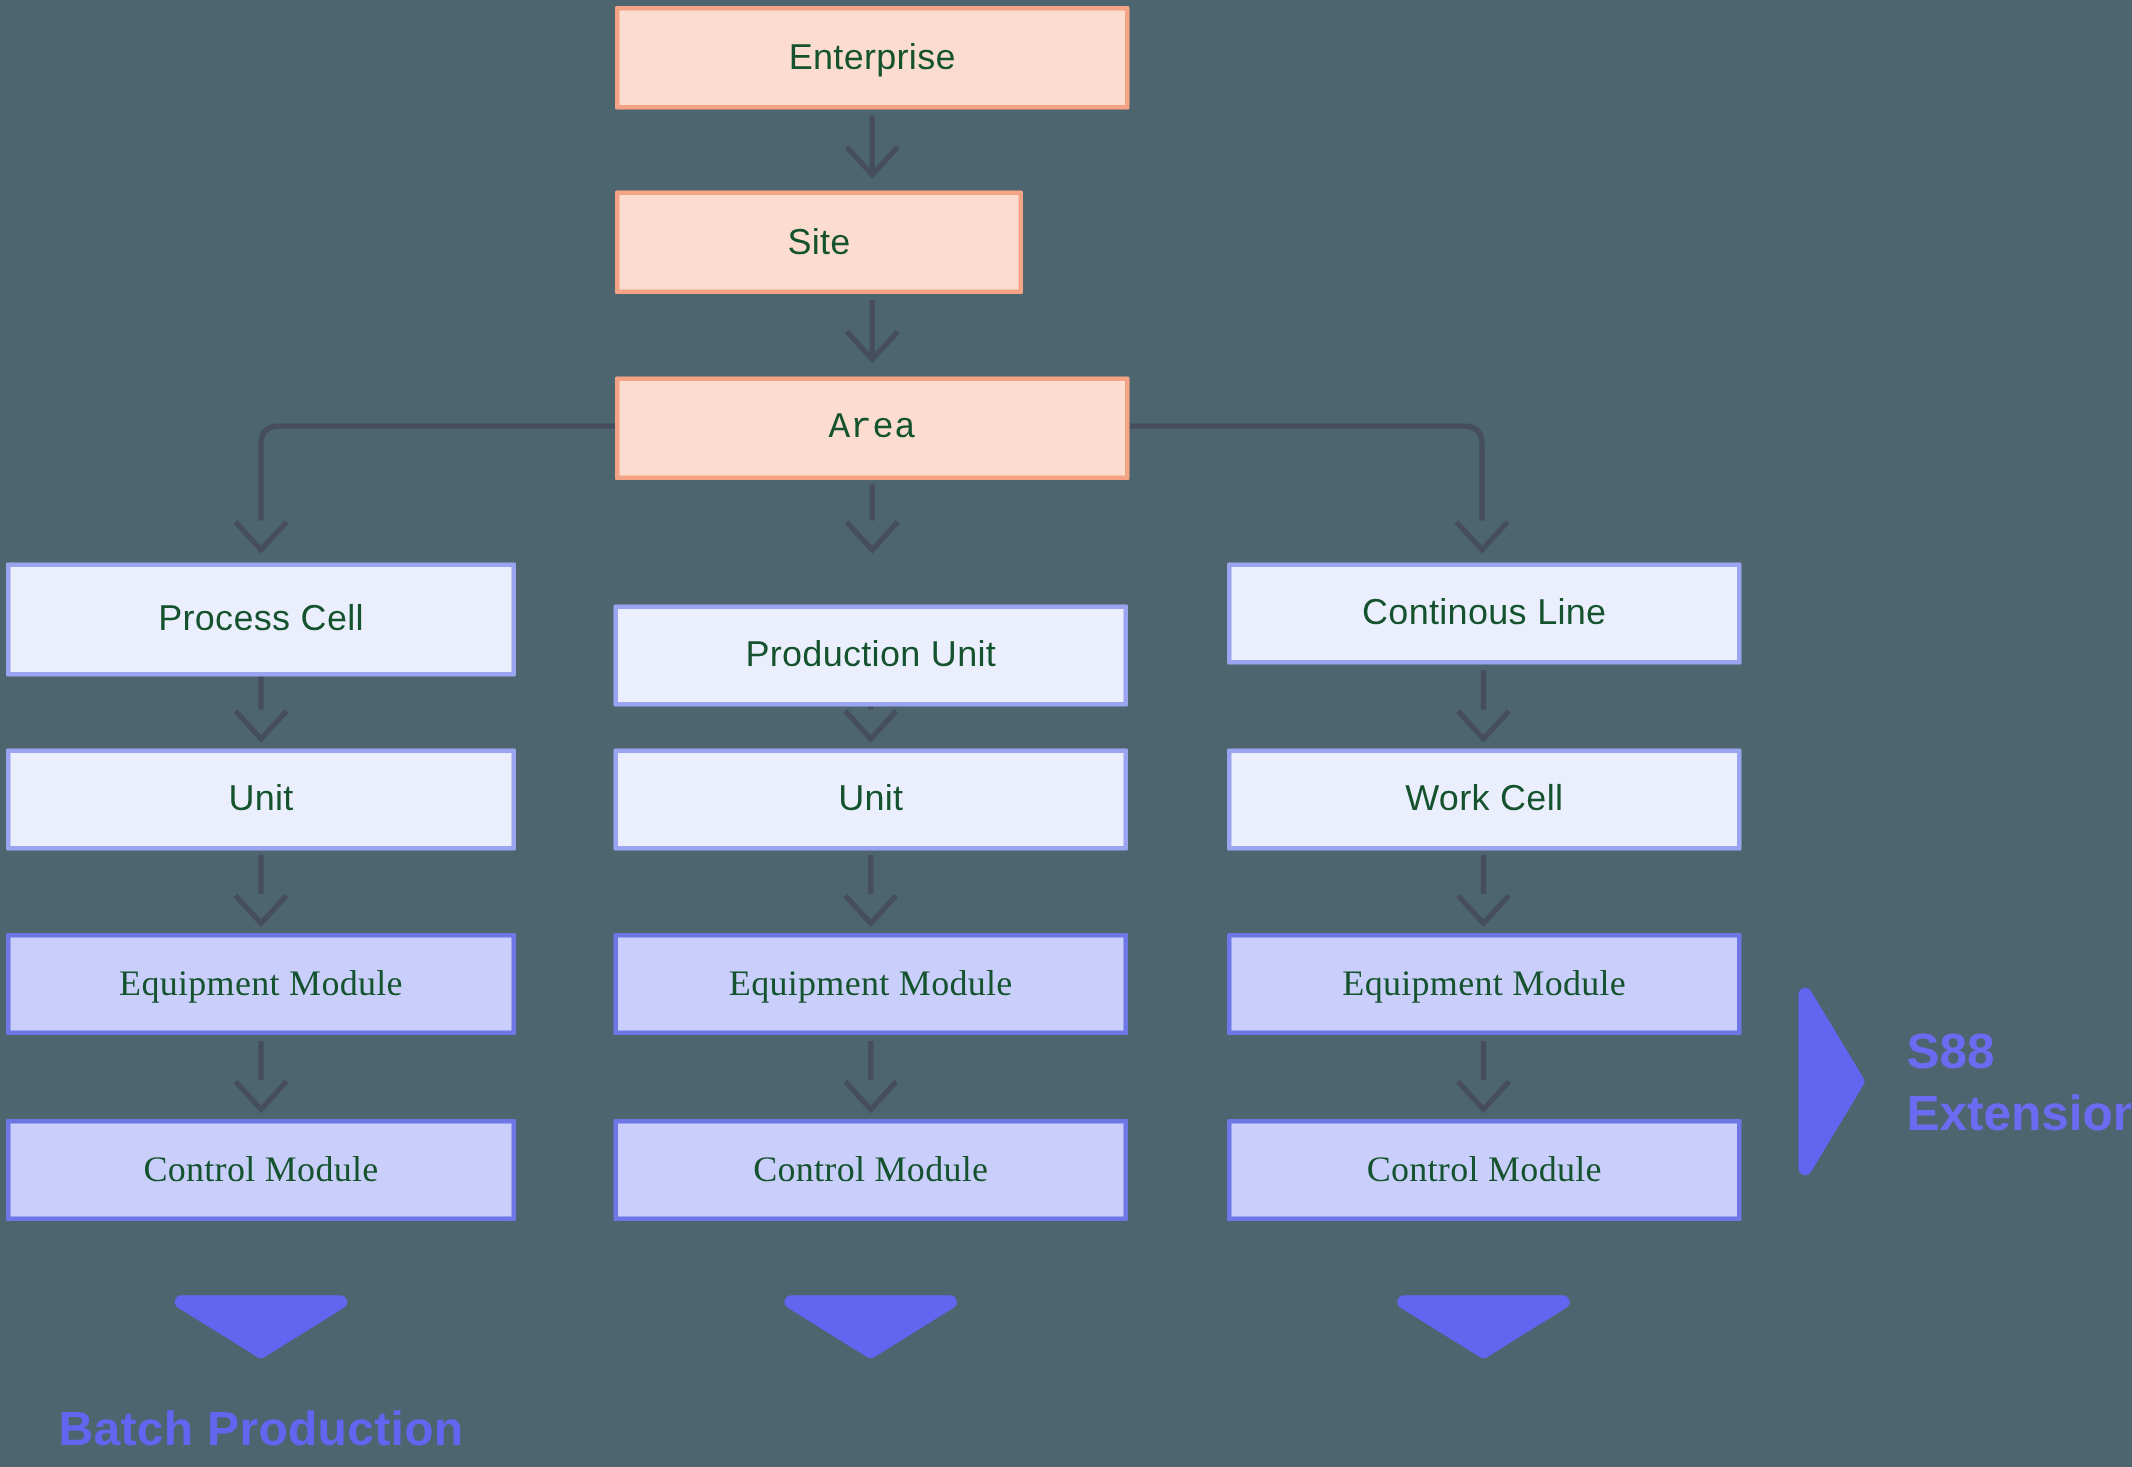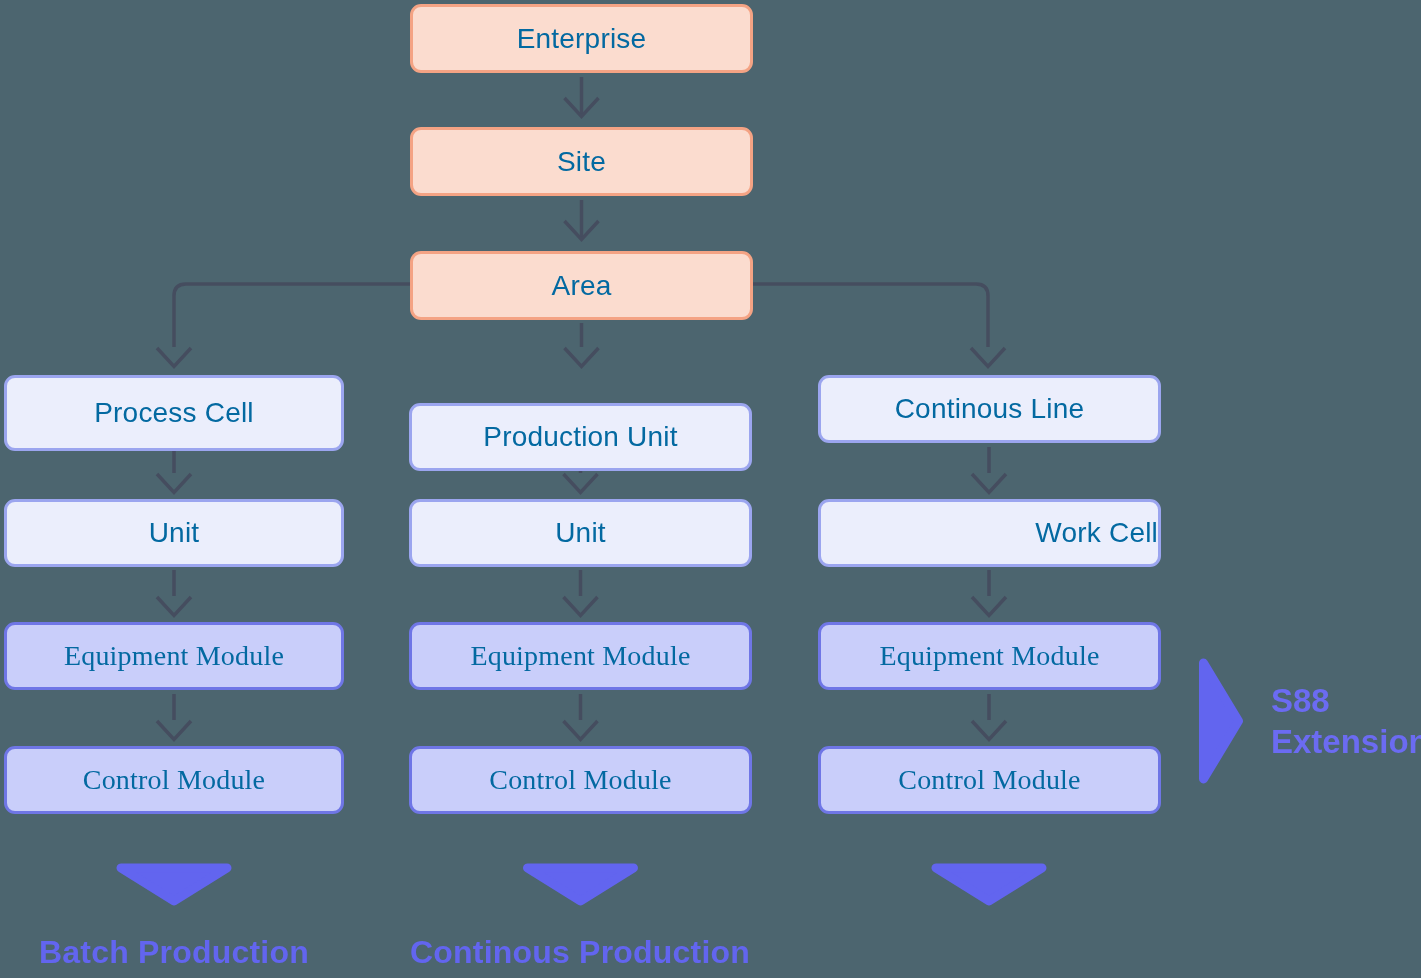--- a/index.html
+++ b/index.html
@@ -8,24 +8,24 @@
     position:relative;
     width:1421px;height:978px;
     background:#4C656F;
     overflow:hidden;
     font-family:"Liberation Sans", sans-serif;
   }
   .layer{position:absolute;left:0;top:0;width:1421px;height:978px;}
   .node{
     position:absolute;
     display:flex;align-items:center;justify-content:center;
-    border-radius:11px;
+    border-radius:1px;
     border:3px solid transparent;
-    font-size:28px;font-weight:500;
-    color:#0369a1;
+    font-size:24px;font-weight:500;
+    color:#14532d;
     letter-spacing:.2px;
   }
   .tier-root{background:#FBDCCF;border-color:#F4A384;}
   .tier-light{background:#EBEEFC;border-color:#9BA5EF;}
   .tier-mid{background:#C9CEFA;border-color:#6F76E6;font-family:Liberation Serif, serif;}
   .footer-label{
     position:absolute;
     width:420px;
     text-align:center;
     font-size:32px;font-weight:600;
@@ -116,24 +116,24 @@
       <path d="M527.5 868 L633.5 868 L580.5 901 Z"></path>
       <path d="M936 868 L1042 868 L989 901 Z"></path>
 
       <path d="M1203.5 663 L1238.5 721 L1203.5 779 Z"></path>
     </g>
   </svg>
 
   <div class="node tier-root" style="left:410px;top:4px;width:343px;height:69px;">
     <span>Enterprise</span>
   </div>
-  <div class="node tier-root" style="left:410px;top:127px;width:343px;height:69px;">
+  <div class="node tier-root" style="left:410px;top:127px;width:272px;height:69px;">
     <span>Site</span>
   </div>
-  <div class="node tier-root" style="left:410px;top:251px;width:343px;height:69px;">
+  <div class="node tier-root" style="left:410px;top:251px;width:343px;height:69px;font-family:Liberation Mono, monospace;">
     <span>Area</span>
   </div>
 
   <div class="node tier-light" style="left:4px;top:375px;width:340px;height:76px;">
     <span>Process Cell</span>
   </div>
   <div class="node tier-light" style="left:4px;top:499px;width:340px;height:68px;">
     <span>Unit</span>
   </div>
   <div class="node tier-mid" style="left:4px;top:622px;width:340px;height:68px;">
@@ -152,31 +152,30 @@
   <div class="node tier-mid" style="left:409px;top:622px;width:343px;height:68px;">
     <span>Equipment Module</span>
   </div>
   <div class="node tier-mid" style="left:409px;top:746px;width:343px;height:68px;">
     <span>Control Module</span>
   </div>
 
   <div class="node tier-light" style="left:818px;top:375px;width:343px;height:68px;">
     <span>Continous Line</span>
   </div>
-  <div class="node tier-light" style="left:818px;top:499px;width:343px;height:68px;justify-content:flex-end;">
+  <div class="node tier-light" style="left:818px;top:499px;width:343px;height:68px;">
     <span>Work Cell</span>
   </div>
   <div class="node tier-mid" style="left:818px;top:622px;width:343px;height:68px;">
     <span>Equipment Module</span>
   </div>
   <div class="node tier-mid" style="left:818px;top:746px;width:343px;height:68px;">
     <span>Control Module</span>
   </div>
 
   <div class="footer-label" style="left:-36px;top:934px;">Batch Production</div>
-  <div class="footer-label" style="left:370px;top:934px;">Continous Production</div>
 
   <div class="s88-label">
     <div>S88</div>
     <div>Extension</div>
   </div>
 
 </div>
 
 </body></html>

